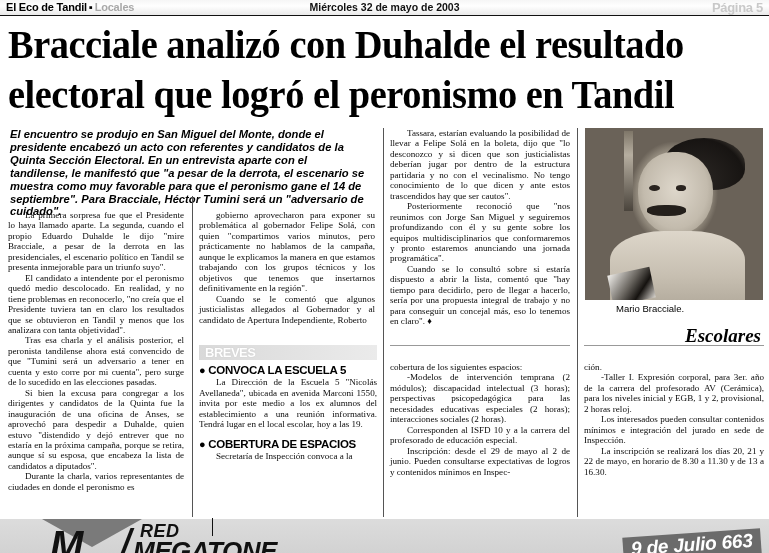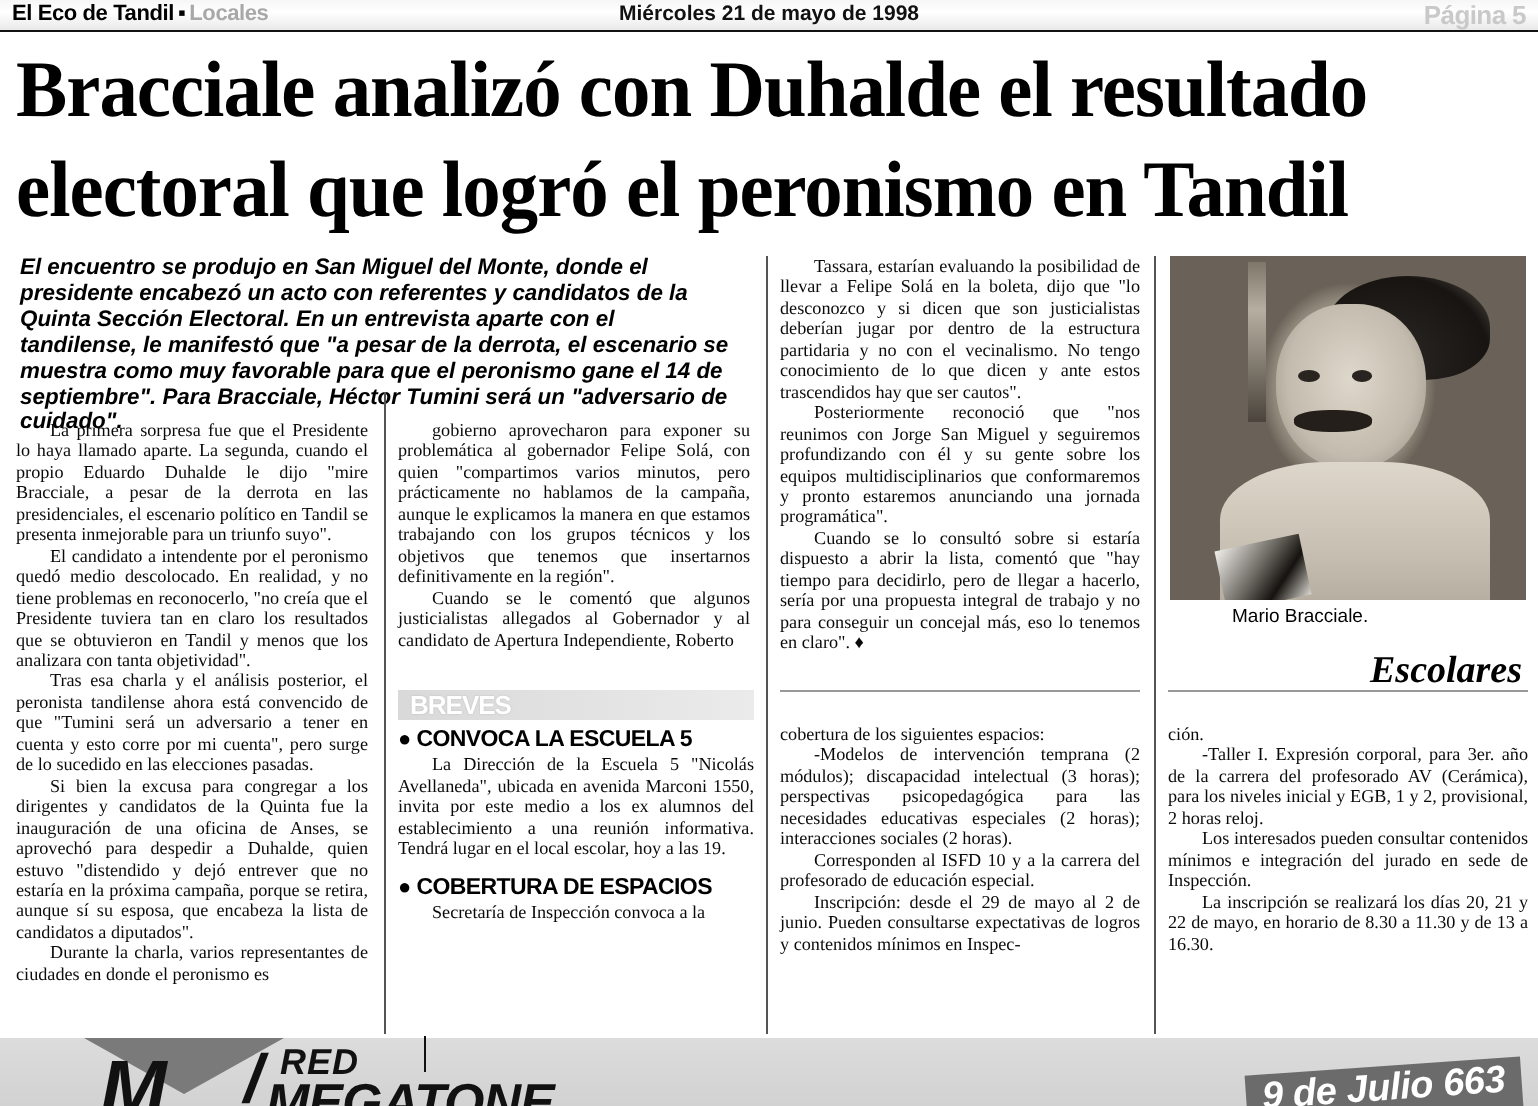--- a/index.html
+++ b/index.html
@@ -251,21 +251,21 @@
 </style>
 </head>
 <body>
 
 <div id="page">
 
   <div class="masthead">
     <div class="masthead-left">
       <span>El Eco de Tandil</span><span class="sep">▪</span><span class="section">Locales</span>
     </div>
-    <div class="masthead-date">Miércoles 21 de mayo de 1998</div>
+    <div class="masthead-date">Miércoles 32 de mayo de 2003</div>
     <div class="masthead-page">Página 5</div>
   </div>
 
   <div class="headline">
     <span class="l1">Bracciale analizó con Duhalde el resultado</span>
     <span class="l2">electoral que logró el peronismo en Tandil</span>
   </div>
 
   <div class="bajada">El encuentro se produjo en San Miguel del Monte, donde el presidente encabezó un acto con referentes y candidatos de la Quinta Sección Electoral. En un entrevista aparte con el tandilense, le manifestó que "a pesar de la derrota, el escenario se muestra como muy favorable para que el peronismo gane el 14 de septiembre". Para Bracciale, Héctor Tumini será un "adversario de cuidado".</div>
 

